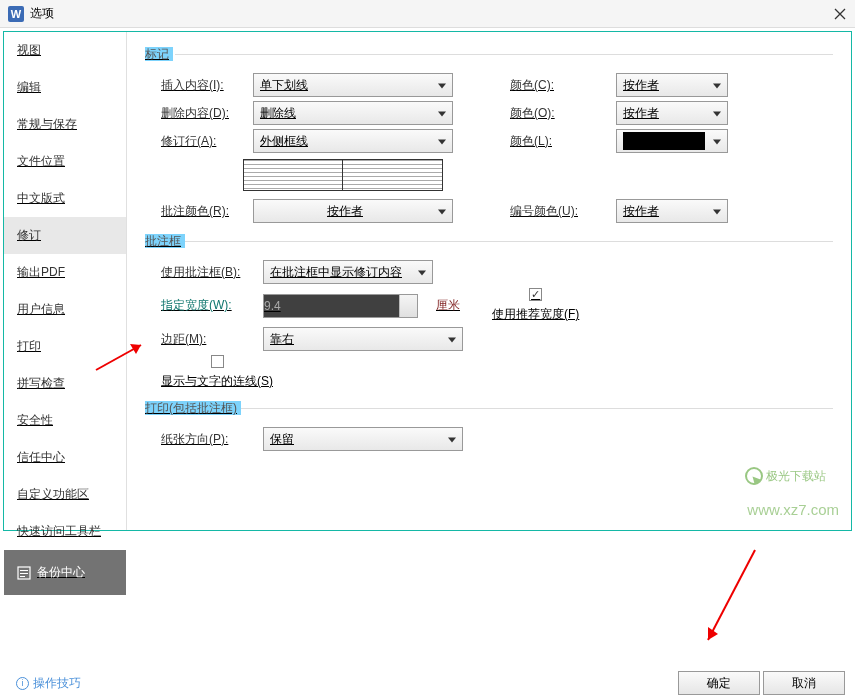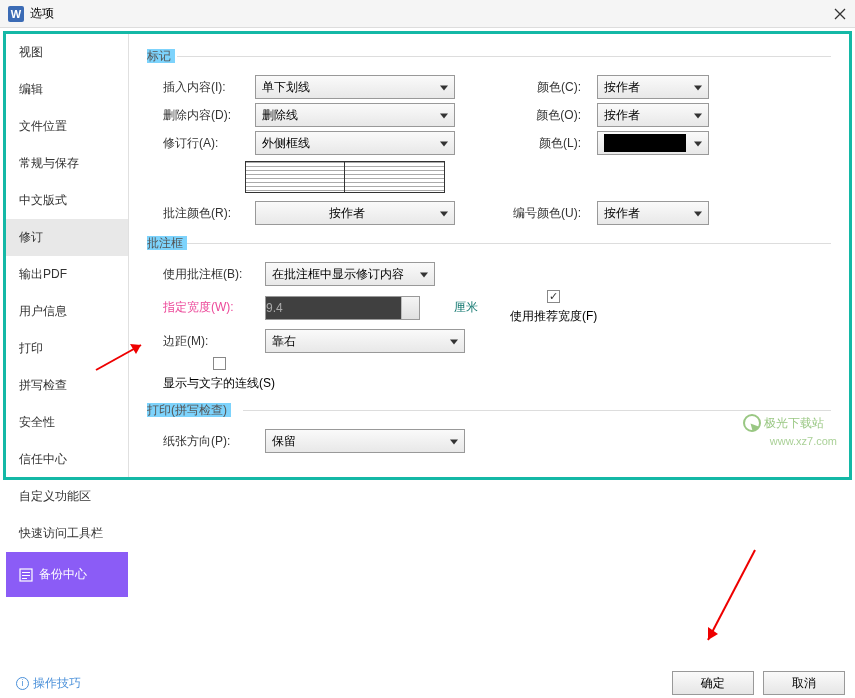--- a/index.html
+++ b/index.html
@@ -3,75 +3,75 @@
   <meta charset="utf-8">
   <style>
     * { box-sizing: border-box; margin: 0; padding: 0; font-family: "Microsoft YaHei", "SimSun", sans-serif; font-size: 12px; }
     body { background: #fff; width: 855px; height: 698px; overflow: hidden; position: relative; }
     
     .titlebar { height: 28px; background: #f5f5f5; border-bottom: 1px solid #ddd; display: flex; align-items: center; padding: 0 8px; justify-content: space-between; }
     .titlebar-left { display: flex; align-items: center; gap: 6px; }
     .app-icon { width: 16px; height: 16px; background: #3b6bb5; color: #fff; display: flex; align-items: center; justify-content: center; font-weight: bold; font-size: 11px; border-radius: 2px; }
     .close-btn { width: 14px; height: 14px; cursor: pointer; display: flex; align-items: center; justify-content: center; }
     
-    .dialog-body { display: flex; height: 449px; border: 3px solid #14b8a6; margin: 3px; }
+    .dialog-body { display: flex; height: 500px; border: 1px solid #14b8a6; margin: 3px; text-decoration: underline; }
     
     .sidebar { width: 123px; border-right: 1px solid #e0e0e0; display: flex; flex-direction: column; }
     .sidebar-items { flex: 1; }
     .sidebar-item { padding: 10px 13px; cursor: pointer; color: #333; }
     .sidebar-item.active { background: #e8e8e8; }
-    .backup-center { background: #8b5cf6; color: #fff; padding: 14px 13px; display: flex; align-items: center; gap: 6px; cursor: pointer; }
+    .backup-center { background: #737373; color: #fff; padding: 14px 13px; display: flex; align-items: center; gap: 6px; cursor: pointer; }
     .backup-icon { width: 14px; height: 14px; }
     
     .content { flex: 1; padding: 12px 18px; overflow-y: auto; position: relative; }
     
     .fieldset { margin-bottom: 8px; }
     .fieldset-legend { color: #555; padding: 2px 0 6px 0; position: relative; }
     .fieldset-legend::after { content: ""; position: absolute; left: 30px; right: 0; top: 10px; border-top: 1px solid #ddd; }
     .fieldset-legend-text { background: #7dd3fc; padding-right: 4px; position: relative; z-index: 1; }
     .fieldset-legend.wide::after { left: 96px; }
     
     .row { display: flex; align-items: center; margin: 4px 0 4px 16px; gap: 16px; }
     .label { width: 76px; text-align: left; color: #333; }
-    .label.disabled { color: #ec4899; }
+    .label.disabled { color: #0f766e; }
     
     .combo { position: relative; height: 24px; border: 1px solid #999; background: linear-gradient(#fafafa, #e8e8e8); display: flex; align-items: center; padding: 0 22px 0 6px; cursor: pointer; }
     .combo::after { content: ""; position: absolute; right: 6px; top: 50%; transform: translateY(-30%); border-left: 4px solid transparent; border-right: 4px solid transparent; border-top: 5px solid #333; }
     .combo.w1 { width: 200px; }
     .combo.w2 { width: 112px; }
     .combo.wc { width: 112px; }
     .combo.wb { width: 170px; }
     
     .color-swatch { width: 90px; height: 18px; background: #000; }
     
     .ruler-preview { margin-left: 98px; margin-top: 6px; margin-bottom: 8px; display: flex; }
     .ruler-half { width: 100px; height: 32px; border: 1px solid #333; background: repeating-linear-gradient(to bottom, #aaa 0, #aaa 1px, transparent 1px, transparent 4px); }
     .ruler-half + .ruler-half { border-left: none; }
     
-    .label-r { width: 90px; color: #333; margin-left: 20px; text-align: right; }
+    .label-r { width: 90px; color: #333; margin-left: 41px; }
     
     .spinner { width: 155px; height: 24px; border: 1px solid #999; background: #404040; padding: 0 0; display: flex; align-items: center; position: relative; color: #aaa; }
     .spinner::after { content: ""; position: absolute; right: 0; top: 0; bottom: 0; width: 17px; border-left: 1px solid #bbb; background: linear-gradient(#f5f5f5, #e0e0e0); }
-    .unit { color: #0f766e; margin-left: 18px; margin-right: 16px; }
+    .unit { color: #7f1d1d; margin-left: 2px; margin-right: 16px; }
     
     .checkbox-wrap { display: flex; align-items: center; gap: 5px; cursor: pointer; flex-direction: column; }
     .checkbox { width: 13px; height: 13px; border: 1px solid #888; background: #fff; display: flex; align-items: center; justify-content: center; }
     .checkbox.checked::after { content: "✓"; font-size: 11px; color: #333; line-height: 1; }
     
     .arrow { position: absolute; z-index: 10; }
     .arrow-head { fill: #e00; }
     .arrow-line { stroke: #e00; stroke-width: 2; }
     
     .footer { position: absolute; bottom: 0; left: 0; right: 0; height: 30px; display: flex; align-items: center; justify-content: space-between; padding: 0 10px; }
     .tips-link { color: #4a90d9; cursor: pointer; display: flex; align-items: center; gap: 4px; margin-left: 6px; }
     .tips-icon { width: 13px; height: 13px; border: 1.5px solid #4a90d9; border-radius: 50%; display: flex; align-items: center; justify-content: center; font-size: 9px; color: #4a90d9; }
-    .btn { width: 82px; height: 24px; border: 1px solid #999; background: linear-gradient(#fafafa, #e6e6e6); cursor: pointer; display: inline-flex; align-items: center; justify-content: center; margin-left: 6px; }
+    .btn { width: 82px; height: 24px; border: 1px solid #999; background: linear-gradient(#fafafa, #e6e6e6); cursor: pointer; display: inline-flex; align-items: center; justify-content: center; }
     
     .watermark { position: absolute; right: 25px; bottom: 45px; font-size: 16px; color: #6fb04f; opacity: 0.7; pointer-events: none; }
-    .watermark-sub { position: absolute; right: 12px; bottom: 30px; font-size: 11px; color: #6fb04f; opacity: 0.6; pointer-events: none; }
+    .watermark-sub { position: absolute; right: 12px; bottom: 12px; font-size: 15px; color: #6fb04f; opacity: 0.6; pointer-events: none; }
     .wm-icon { display:inline-block; width:18px; height:18px; border: 2px solid #6fb04f; border-radius:50%; vertical-align:middle; margin-right:3px; position:relative; }
     .wm-icon::after { content:""; position:absolute; left:4px; bottom:-2px; border-left:5px solid transparent; border-right:5px solid transparent; border-top:7px solid #6fb04f; transform: rotate(20deg); }
   </style>
 </head>
 <body>
 
 <div class="titlebar">
   <div class="titlebar-left">
     <div class="app-icon">W</div>
     <span>选项</span>
@@ -81,22 +81,22 @@
         <path d="M1 1 L11 11 M11 1 L1 11" stroke="#333" stroke-width="1.3"></path>
       </svg>
   </div>
 </div>
 
 <div class="dialog-body">
   <div class="sidebar">
     <div class="sidebar-items">
       <div class="sidebar-item">视图</div>
       <div class="sidebar-item">编辑</div>
+      <div class="sidebar-item">常规与保存</div>
       <div class="sidebar-item">文件位置</div>
-      <div class="sidebar-item">常规与保存</div>
       <div class="sidebar-item">中文版式</div>
       <div class="sidebar-item active">修订</div>
       <div class="sidebar-item">输出PDF</div>
       <div class="sidebar-item">用户信息</div>
       <div class="sidebar-item">打印</div>
       <div class="sidebar-item">拼写检查</div>
       <div class="sidebar-item">安全性</div>
       <div class="sidebar-item">信任中心</div>
       <div class="sidebar-item">自定义功能区</div>
       <div class="sidebar-item">快速访问工具栏</div>
@@ -198,21 +198,21 @@
 
       <div class="row">
         <label class="checkbox-wrap">
           <span class="checkbox"></span>
           <span>显示与文字的连线(S)</span>
         </label>
       </div>
     </div>
 
     <div class="fieldset">
-      <div class="fieldset-legend wide"><span class="fieldset-legend-text">打印(拼写检查)</span></div>
+      <div class="fieldset-legend wide"><span class="fieldset-legend-text">打印(包括批注框)</span></div>
       <div class="row">
         <span class="label" style="width:86px">纸张方向(P):</span>
         <div class="combo w1">
             <span>保留</span>
           </div>
       </div>
     </div>
 
     <div class="watermark"><span class="wm-icon"></span><span>极光下载站</span></div>
     <div class="watermark-sub">www.xz7.com</div>

